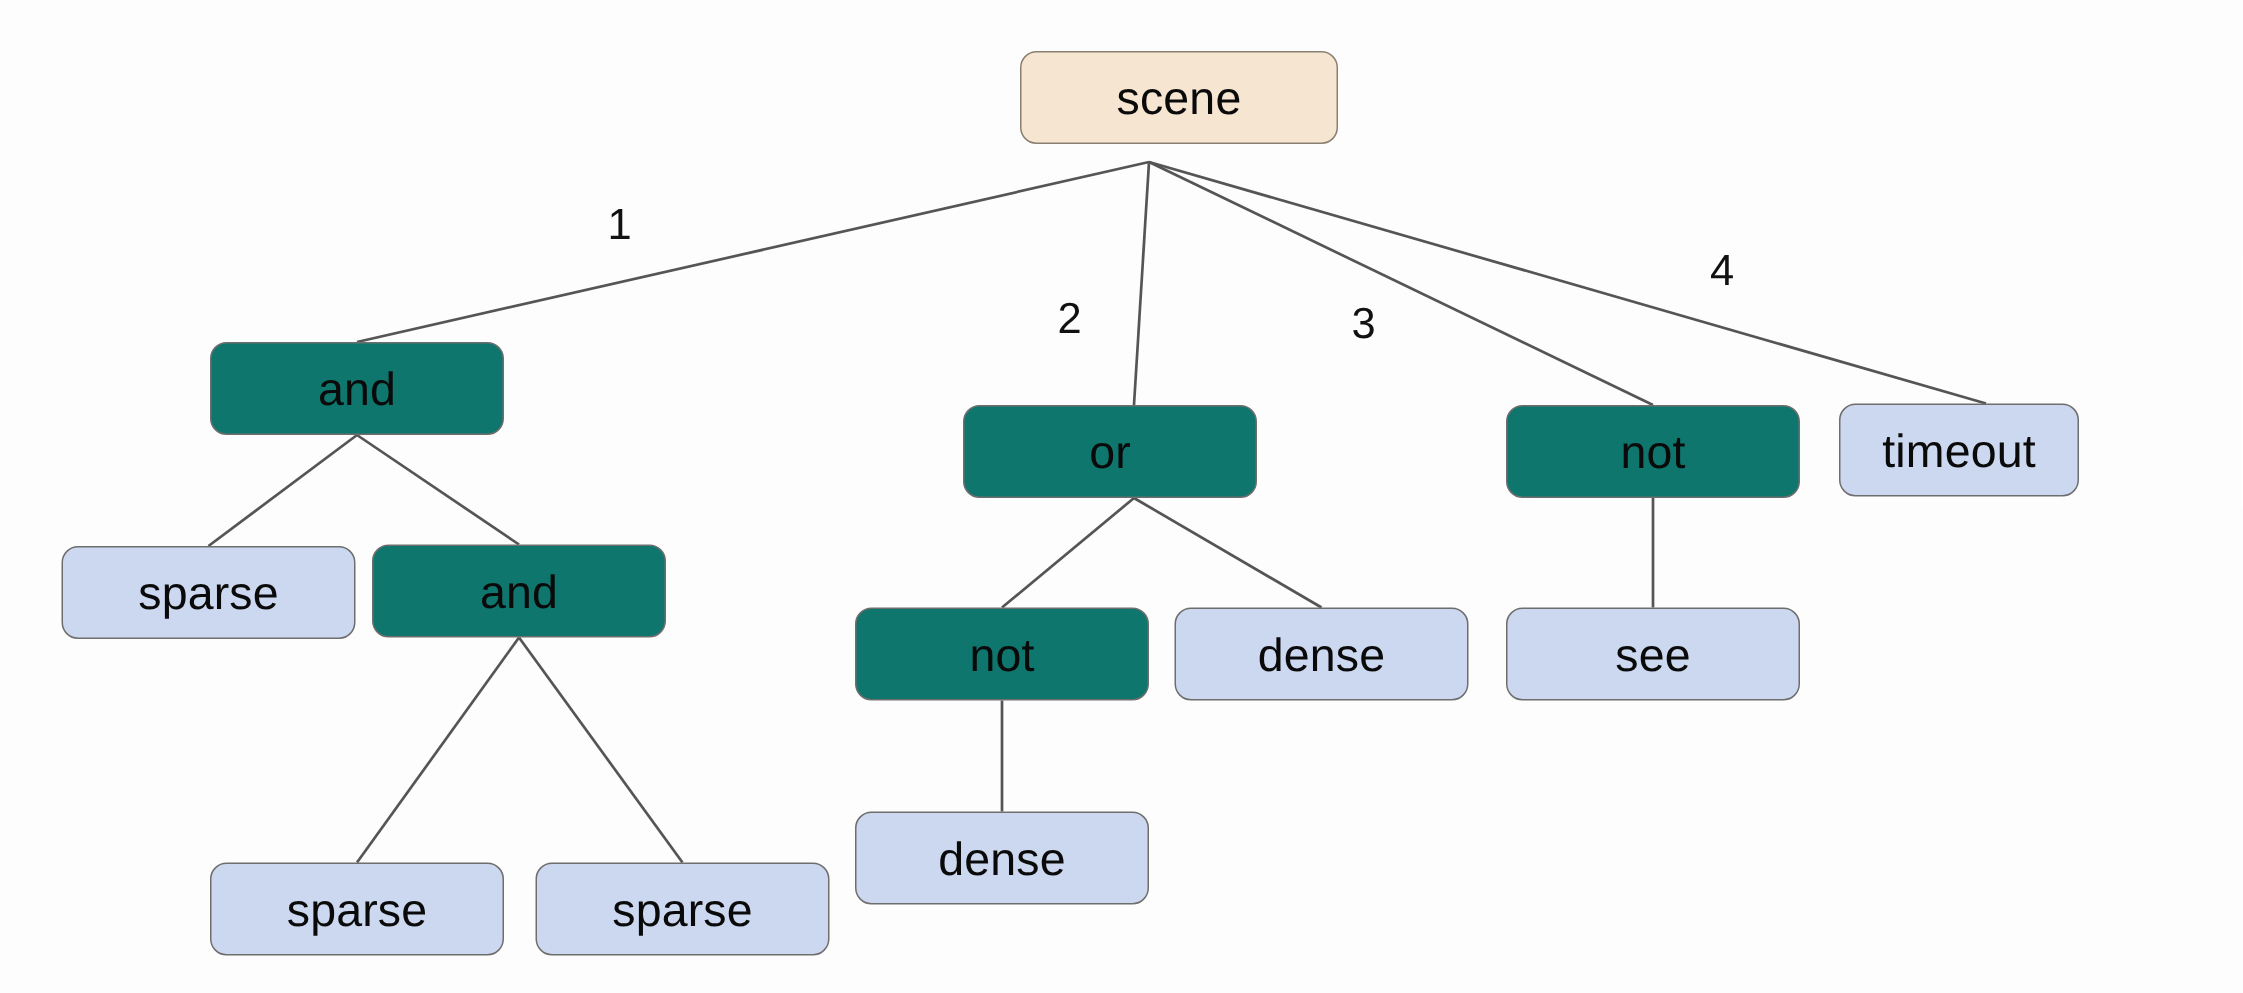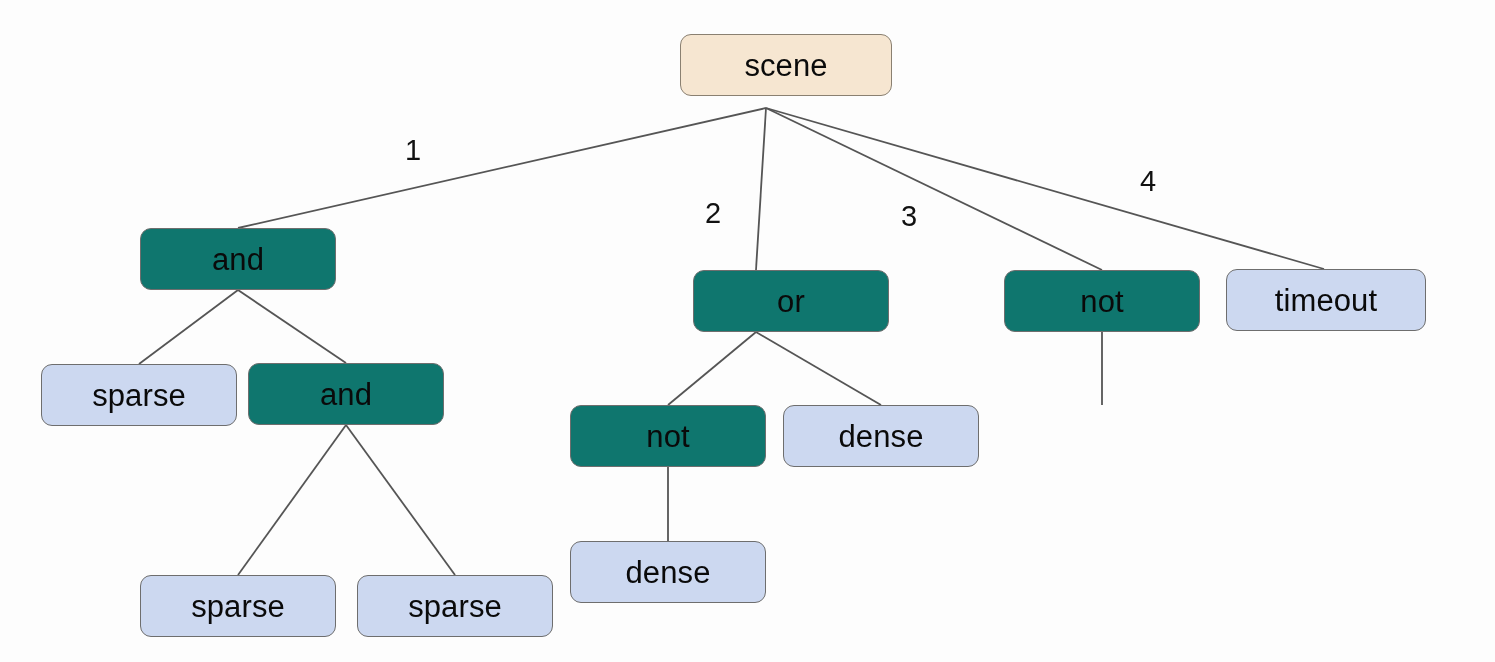--- a/index.html
+++ b/index.html
@@ -69,23 +69,24 @@
       <line x1="756" y1="332" x2="881" y2="405" stroke="#555555" stroke-width="1.8"></line>
       <line x1="668" y1="467" x2="668" y2="541" stroke="#555555" stroke-width="1.8"></line>
       <line x1="1102" y1="332" x2="1102" y2="405" stroke="#555555" stroke-width="1.8"></line>
     </svg>
 <div class="node root" style="left: 668px; top: 34px; width: 212px; height: 62px; margin-left: 12px;">scene</div>
     <div class="node op" style="left: 140px; top: 228px; width: 196px; height: 62px;">and</div>
     <div class="node leaf" style="left: 41px; top: 364px; width: 196px; height: 62px;">sparse</div>
     <div class="node op" style="left: 248px; top: 363px; width: 196px; height: 62px;">and</div>
     <div class="node leaf" style="left: 140px; top: 575px; width: 196px; height: 62px;">sparse</div>
     <div class="node leaf" style="left: 357px; top: 575px; width: 196px; height: 62px;">sparse</div>
-    <div class="node op" style="left: 693px; top: 270px; width: 196px; height: 62px;">or</div>
+    <div class="node op" style="left: 642px; top: 270px; width: 196px; height: 62px;">or</div>
     <div class="node op" style="left: 570px; top: 405px; width: 196px; height: 62px;">not</div>
     <div class="node leaf" style="left: 570px; top: 541px; width: 196px; height: 62px;">dense</div>
     <div class="node leaf" style="left: 783px; top: 405px; width: 196px; height: 62px;">dense</div>
     <div class="node op" style="left: 1004px; top: 270px; width: 196px; height: 62px;">not</div>
-    <div class="node leaf" style="left: 1226px; top: 269px; width: 200px; height: 62px;">timeout</div>
+    <div class="node leaf" style="left: 1004px; top: 405px; width: 196px; height: 62px;">see</div>
+    <div class="node leaf" style="left: 1226px; top: 269px; width: 160px; height: 62px;">timeout</div>
     <div class="edge-label" style="left: 405px; top: 136px;">1</div>
     <div class="edge-label" style="left: 705px; top: 199px;">2</div>
     <div class="edge-label" style="left: 901px; top: 202px;">3</div>
     <div class="edge-label" style="left: 1140px; top: 167px;">4</div>
   </div>
 
 </body></html>

